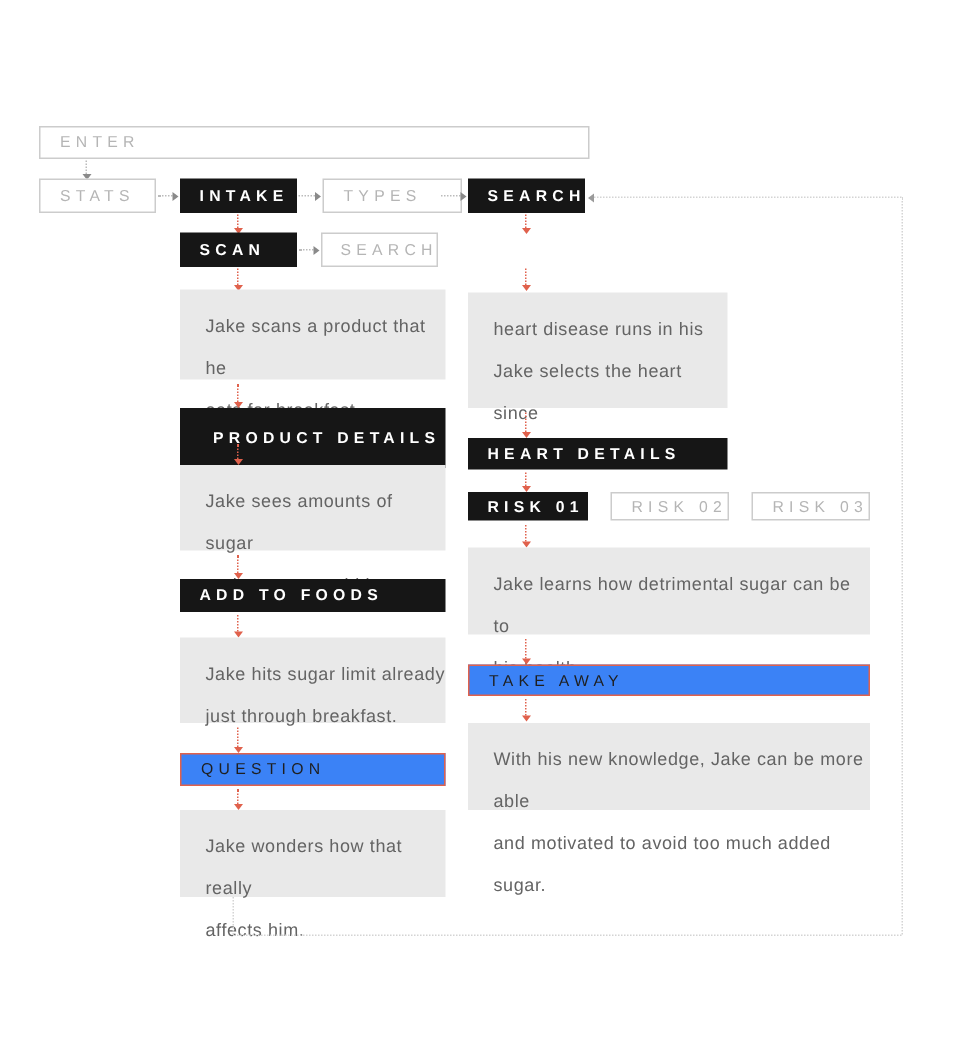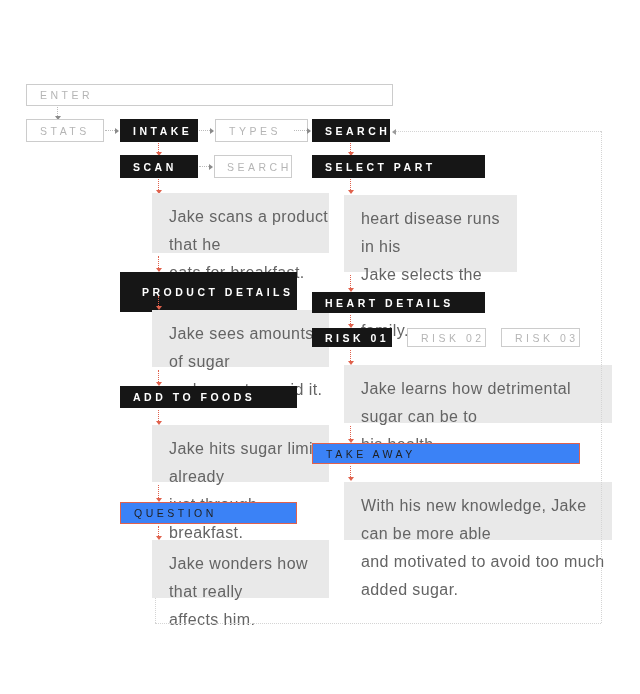--- a/index.html
+++ b/index.html
@@ -36,24 +36,23 @@
     border:1px solid var(--accent-red,#e0614c);
     color:#1f1f1f;
     font-weight:normal;
   }
   
   .textbox{
     position:absolute;
     box-sizing:border-box;
     background:var(--gray-fill,#e9e9e9);
     color:var(--body-text,#646464);
-    font-size:16px;
+    font-size:12px;
     letter-spacing:0.4px;
     padding:10px 0 0 17px;
-    margin-left:32px;
   }
   .textbox .ln{display:block;line-height:28px;}
   
   .varrow{position:absolute;width:0;border-left:1px dotted var(--c,#bbbbbb);}
   .varrow.head:after{
     content:'';position:absolute;left:-3.5px;bottom:-4px;
     border-left:3px solid transparent;border-right:3px solid transparent;
     border-top:4px solid var(--h,#8a8a8a);
   }
   .harrow{position:absolute;height:0;border-top:1px dotted var(--c,#bbbbbb);}
@@ -99,23 +98,20 @@
 
   <div class="varrow head red" style="left:158px;top:143px;height:9px;"></div>
   <div class="varrow head red" style="left:350px;top:143px;height:9px;"></div>
 
   <div class="node black" style="left:120px;top:155px;width:78px;height:23px;">
       <span>SCAN</span>
     </div>
   <div class="harrow headR" style="left:199px;top:166px;width:12px;"></div>
   <div class="node outline" style="left:214px;top:155px;width:78px;height:23px;padding-left:12px;">
       <span>SEARCH</span>
-    </div>
-  <div class="node black" style="left:312px;top:155px;width:173px;height:23px;">
-      <span>SELECT PART</span>
     </div>
 
   <div class="varrow head red" style="left:158px;top:179px;height:11px;"></div>
   <div class="textbox" style="left:120px;top:193px;width:177px;height:60px;">
     <span class="ln">Jake scans a product that he</span>
     <span class="ln">eats for breakfast.</span>
   </div>
 
   <div class="varrow head red" style="left:158px;top:256px;height:12px;"></div>
   <div class="node black" style="left:120px;top:272px;width:177px;height:40px;padding-left:22px;">

